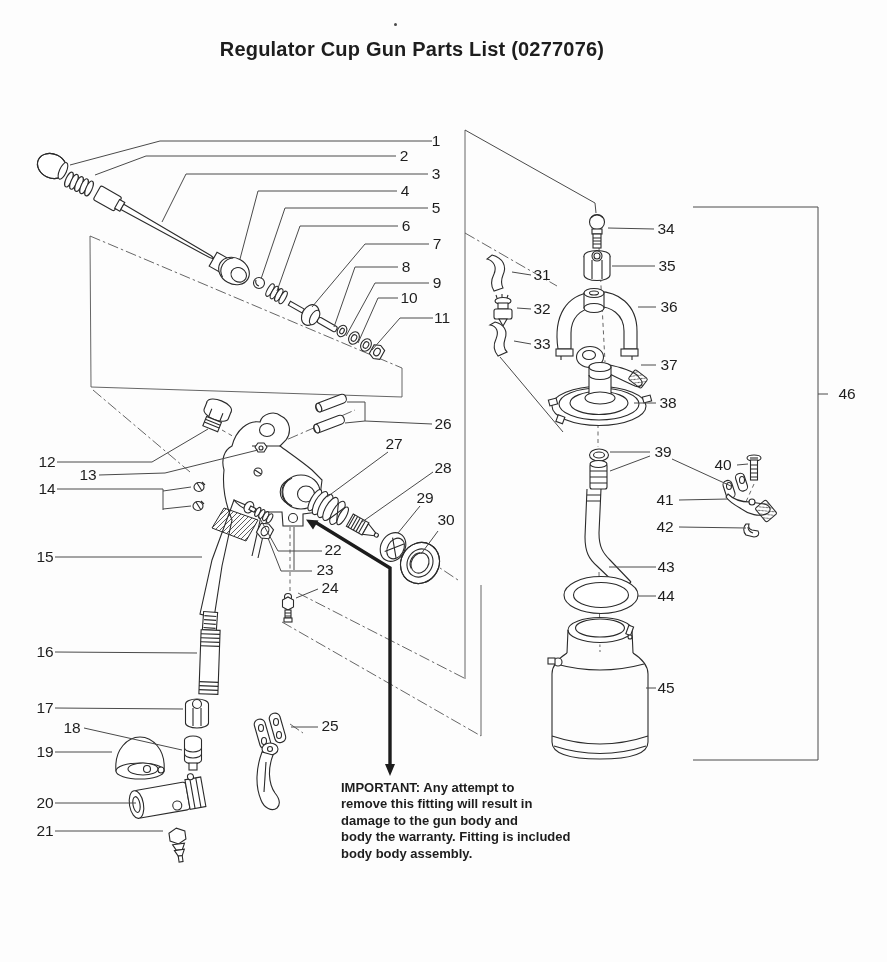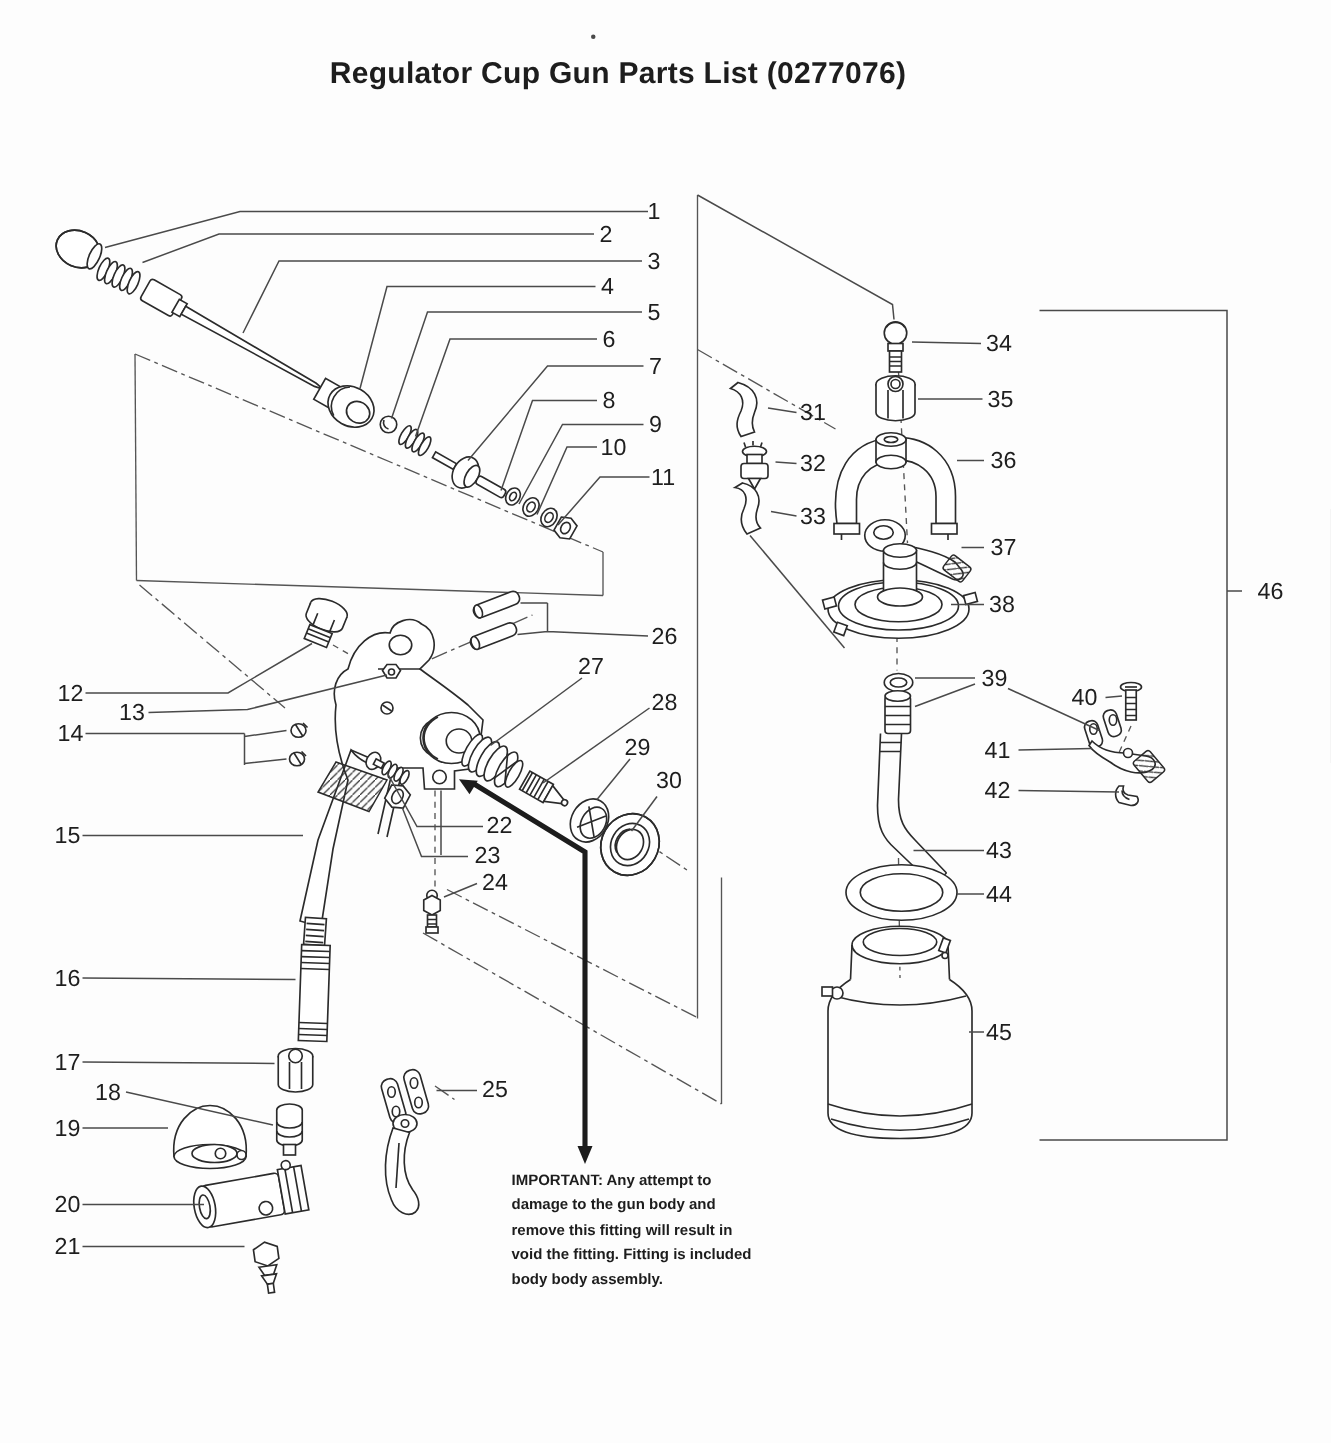--- a/index.html
+++ b/index.html
@@ -1,20 +1,20 @@
 <!DOCTYPE html>
 <html><head>
 <meta charset="utf-8">
 <style>
   html,body{margin:0;padding:0;background:#e8e8e8;}
   #page{position:relative;width:887px;height:962px;background:#fdfdfd;overflow:hidden;
         font-family:"Liberation Sans", sans-serif;color:#1d1d1d;padding-left:12px;}
   .title{position:absolute;left:196px;top:38px;width:432px;text-align:center;
          font-size:20px;font-weight:bold;letter-spacing:.2px;}
-  .note{position:absolute;left:341px;top:780px;width:272px;font-size:10px;
+  .note{position:absolute;left:341px;top:780px;width:272px;font-size:13px;
         font-weight:bold;line-height:16.4px;}
   .dot{position:absolute;left:394px;top:23px;width:3px;height:3px;border-radius:2px;background:#4a4a4a;}
   svg{position:absolute;left:0;top:0;}
   svg text{font-family:"Liberation Sans", sans-serif;font-size:15.5px;fill:#1e1e1e;}
   .p{fill:#ffffff;stroke:#2b2b2b;stroke-width:1.1;}
   .pn{fill:none;stroke:#2b2b2b;stroke-width:1.1;}
   .l{fill:none;stroke:#4a4a4a;stroke-width:1;}
   .c{fill:none;stroke:#555;stroke-width:.9;stroke-dasharray:11 3 2.5 3;}
   .cs{fill:none;stroke:#555;stroke-width:.9;}
   .cd{fill:none;stroke:#555;stroke-width:.9;stroke-dasharray:4 3.5;}
@@ -23,23 +23,23 @@
 </style>
 </head>
 <body>
 
 <div id="page">
   <div class="dot"></div>
   <div class="title">Regulator Cup Gun Parts List (0277076)</div>
 
   <div class="note">
     <div>IMPORTANT:  Any attempt to</div>
+    <div>remove this fitting will result in</div>
     <div>damage to the gun body and</div>
-    <div>remove this fitting will result in</div>
-    <div>void the fitting. Fitting is included</div>
+    <div>body the warranty. Fitting is included</div>
     <div>body body assembly.</div>
   </div>
 
   <svg width="887" height="962" viewBox="0 0 887 962">
     <defs>
       <pattern id="kn" width="4" height="4" patternUnits="userSpaceOnUse">
         <path d="M0,4 L4,0 M0,0 L4,4" stroke="#333" stroke-width="0.7"></path>
       </pattern>
       <pattern id="ht" width="5" height="5" patternUnits="userSpaceOnUse">
         <path d="M0,5 L5,0" stroke="#333" stroke-width="0.8"></path>

